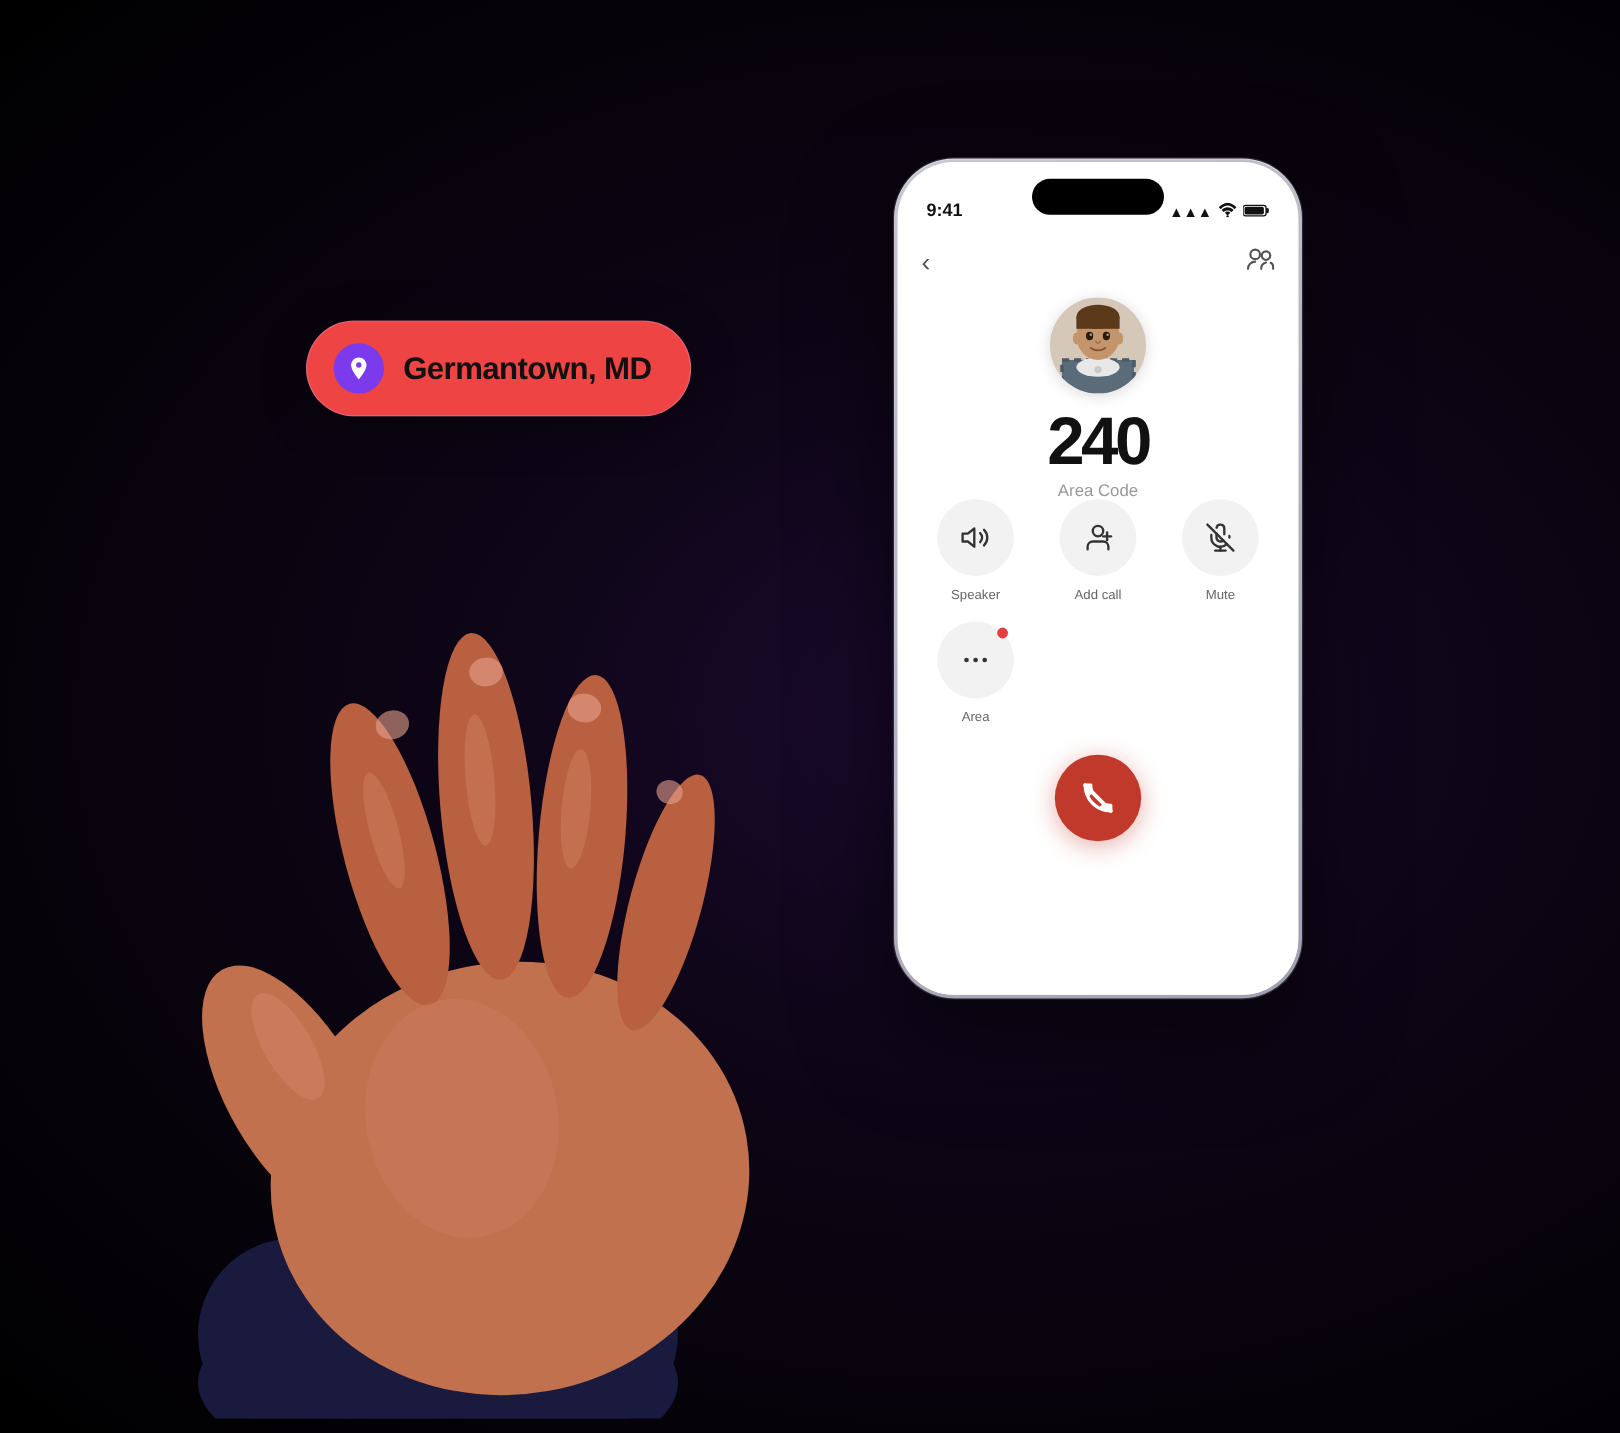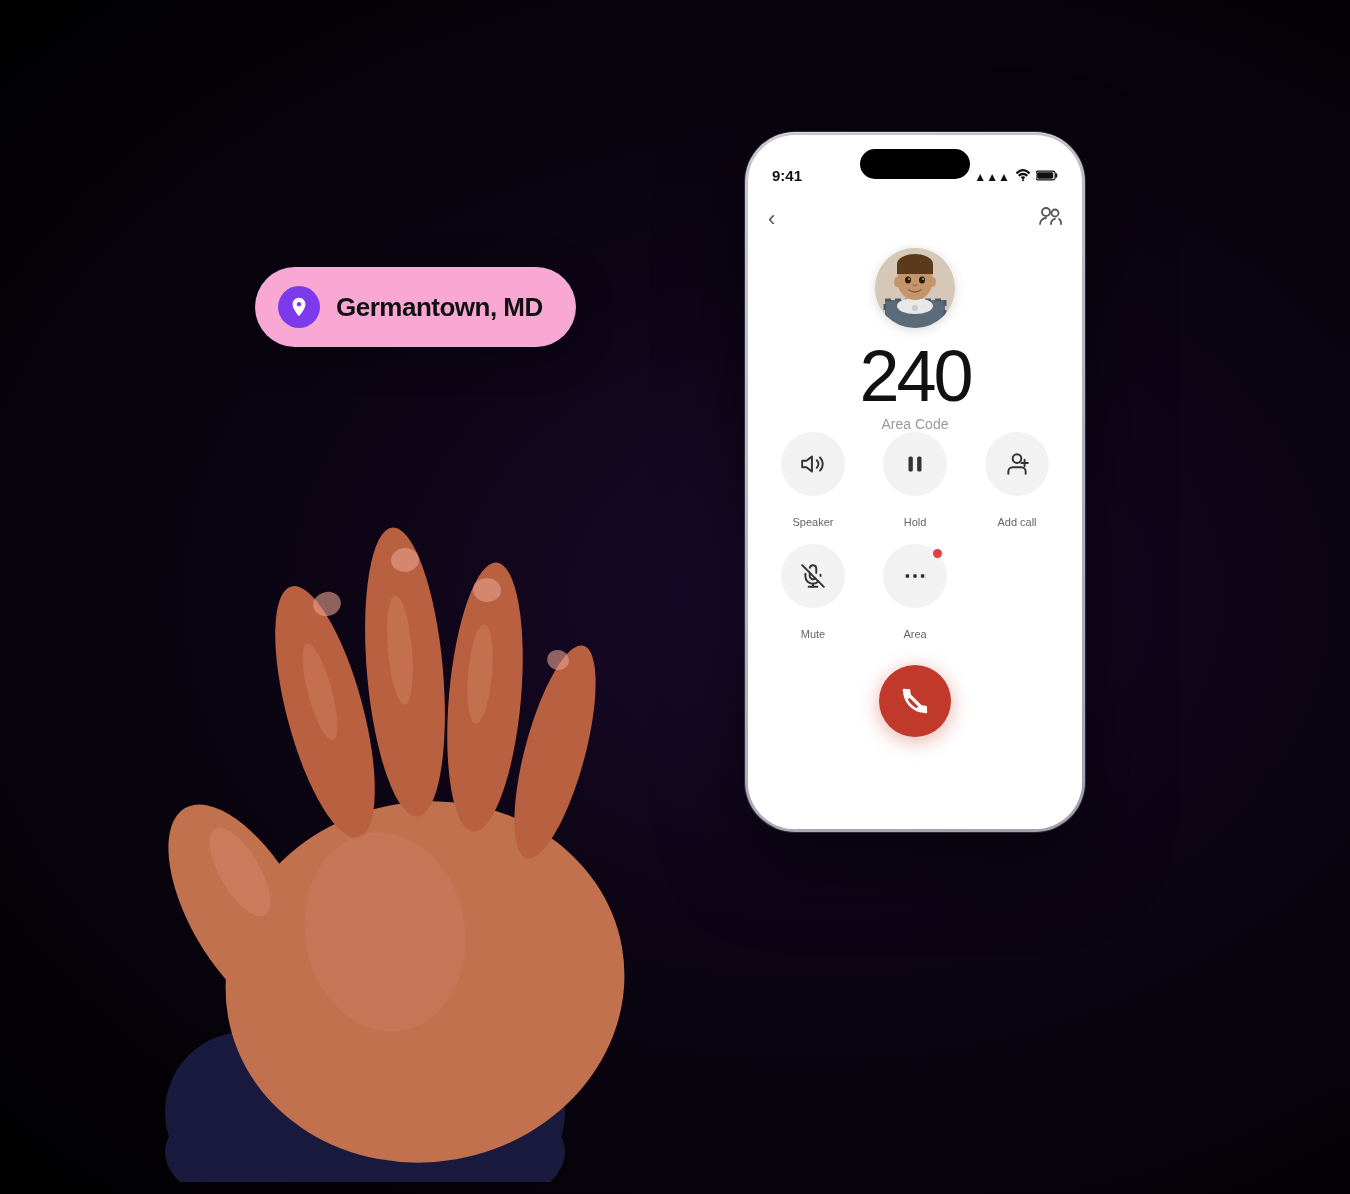--- a/index.html
+++ b/index.html
@@ -31,21 +31,21 @@
       display: flex;
       align-items: center;
       justify-content: center;
     }
 
     
     .location-badge {
       position: absolute;
       top: 195px;
       left: 30px;
-      background: #f9a8d4;
+      background: #ef4444;
       border-radius: 50px;
       padding: 18px 32px 18px 22px;
       display: flex;
       align-items: center;
       gap: 16px;
       box-shadow: 0 8px 40px rgba(0,0,0,0.3);
       z-index: 10;
       border: 1.5px solid rgba(200,180,255,0.3);
     }
 
@@ -192,22 +192,22 @@
       background: linear-gradient(135deg, #d0d0d0, #e8e8e8);
       margin: 5px 0 12px;
       display: flex;
       align-items: center;
       justify-content: center;
       box-shadow: 0 2px 12px rgba(0,0,0,0.15);
     }
 
     
     .area-code-number {
-      font-size: 72px;
-      font-weight: 400;
+      font-size: 56px;
+      font-weight: 700;
       color: #111;
       letter-spacing: -3px;
       line-height: 1;
       margin-bottom: 4px;
     }
 
     .area-code-label {
       font-size: 14px;
       color: #999;
     }
@@ -219,21 +219,21 @@
       gap: 16px 12px;
       padding: 0 20px;
       width: 100%;
       margin-bottom: 20px;
     }
 
     .control-btn {
       display: flex;
       flex-direction: column;
       align-items: center;
-      gap: 20px;
+      gap: 10px;
       cursor: pointer;
     }
 
     .control-circle {
       width: 64px;
       height: 64px;
       border-radius: 50%;
       background: #f2f2f2;
       display: flex;
       align-items: center;
@@ -431,29 +431,20 @@
               <div class="control-circle">
                 <svg viewBox="0 0 24 24">
                   <polygon points="11,5 6,9 2,9 2,15 6,15 11,19" stroke="#333" stroke-width="1.8" fill="none" stroke-linejoin="round"></polygon>
                   <path d="M15.5 8.5c1 1 1.5 2.2 1.5 3.5s-.5 2.5-1.5 3.5" stroke="#333" stroke-width="1.8" fill="none" stroke-linecap="round"></path>
                   <path d="M18.5 6c1.8 1.8 2.5 4 2.5 6s-.7 4.2-2.5 6" stroke="#333" stroke-width="1.8" fill="none" stroke-linecap="round"></path>
                 </svg>
               </div>
               <span class="control-label">Speaker</span>
             </div>
 
-            <div class="control-btn">
-              <div class="control-circle">
-                <svg viewBox="0 0 24 24">
-                  <rect x="6" y="5" width="4" height="14" rx="1.5" fill="#333" stroke="none"></rect>
-                  <rect x="14" y="5" width="4" height="14" rx="1.5" fill="#333" stroke="none"></rect>
-                </svg>
-              </div>
-              <span class="control-label">Hold</span>
-            </div>
 
             <div class="control-btn">
               <div class="control-circle">
                 <svg viewBox="0 0 24 24">
                   <path d="M20 21v-2a4 4 0 0 0-4-4H8a4 4 0 0 0-4 4v2"></path>
                   <circle cx="12" cy="7" r="4"></circle>
                   <line x1="19" y1="8" x2="19" y2="14"></line>
                   <line x1="16" y1="11" x2="22" y2="11"></line>
                 </svg>
               </div>

